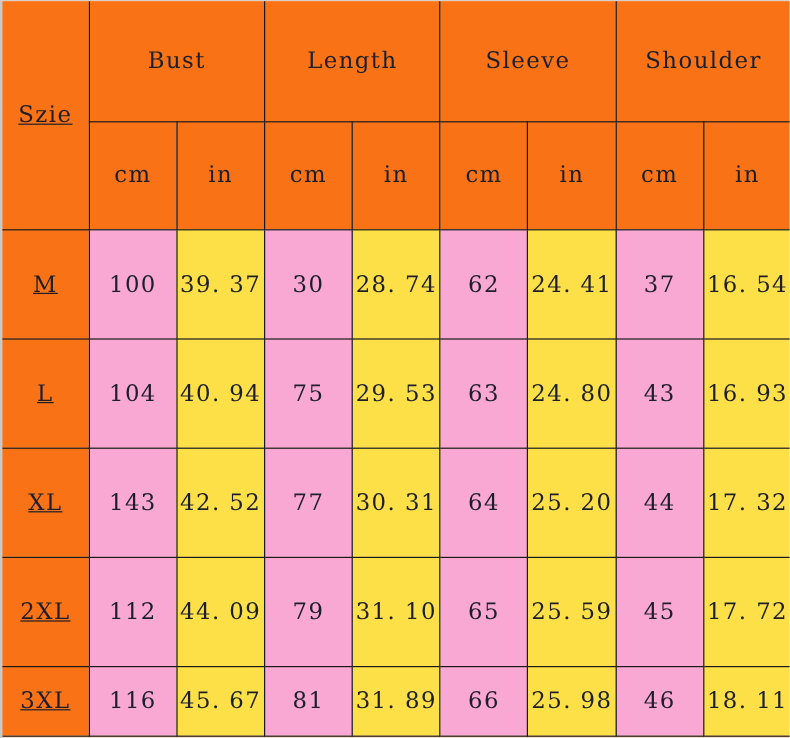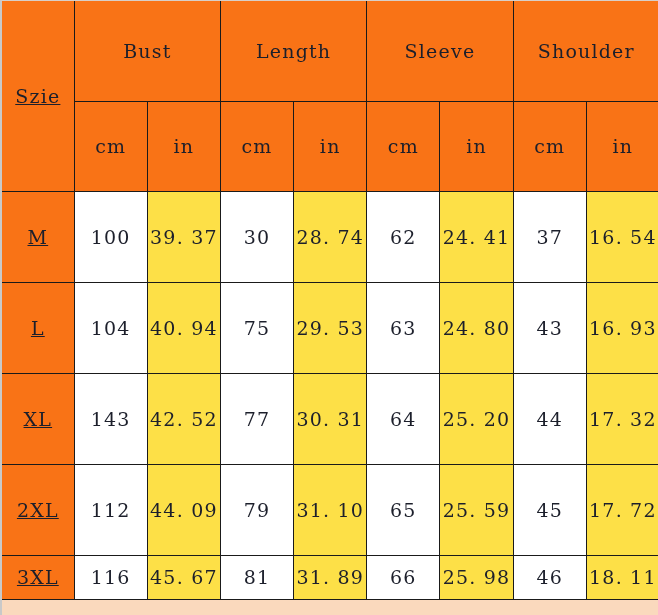--- a/index.html
+++ b/index.html
@@ -44,21 +44,21 @@
     padding: 0;
     font-family: "DejaVu Serif", "Liberation Serif", serif;
   }
 
   
   col.c-size { width: 72px; }
   col.c-unit { width: 73px; }
 
   
   .fill-peach  { background: #f97316; margin-top: 20px; }
-  .fill-blue   { background: #ffffff; }
+  .fill-blue   { background: #f9a8d4; }
   .fill-yellow { background: #fde047; }
 
   
   .hdr-group {
     height: 100px;
     font-size: 21px;
     letter-spacing: 2px;
   }
   .hdr-unit {
     height: 90px;
@@ -67,21 +67,21 @@
     padding-left: 13px;
   }
   .cell-size-label {
     font-size: 21px;
     letter-spacing: 2px;
     text-decoration: underline;
   }
 
   
   tbody tr { height: 91px; }
-  tbody tr:last-child { height: 44px; }
+  tbody tr:last-child { height: 58px; }
 
   .num { font-size: 20px; letter-spacing: 1.5px; }
 
   
   table.size-table tr > td:first-child,
   table.size-table tr > th:first-child { border-left: none; }
   table.size-table tr:first-child > td,
   table.size-table tr:first-child > th { border-top: none; }
 </style>
 </head>

